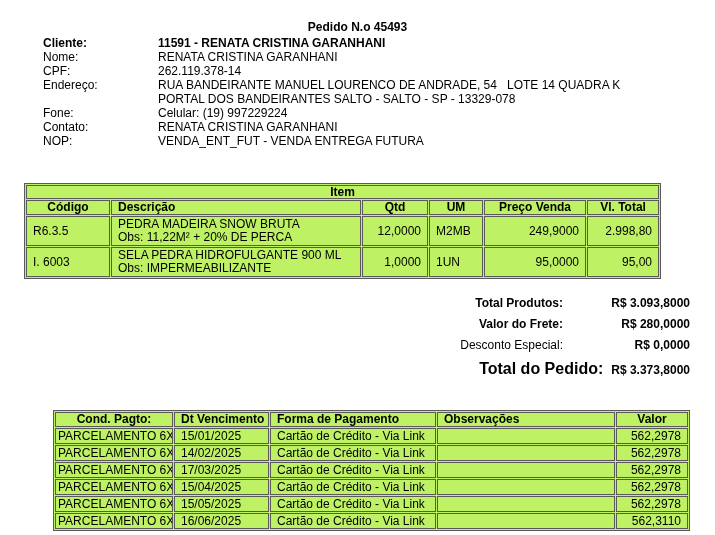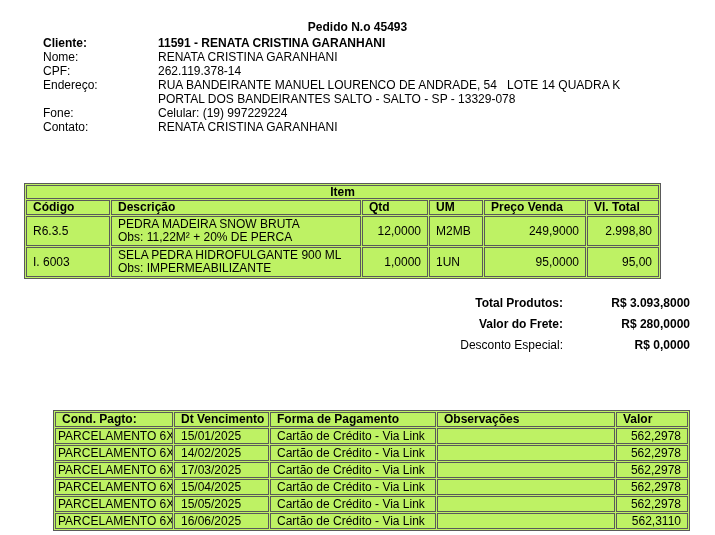--- a/index.html
+++ b/index.html
@@ -26,21 +26,21 @@
   
   table.doc-table {
     border-collapse:separate; border-spacing:1px;
     border:1px solid #5a5a5a; background:#bef264;
     table-layout:fixed; width:637px; position:absolute; left:24px;
   }
   .doc-table th, .doc-table td {
     border:1px solid #5a5a5a; padding:0 6px;
     overflow:hidden; white-space:nowrap; vertical-align:middle;
   }
-  .ac { text-align:left; } .al { text-align:left; } .ar { text-align:right; }
+  .ac { text-align:center; } .al { text-align:left; } .ar { text-align:right; }
 
   
   .item-table { top:183px; }
   .item-table .group-header th { height:13px; line-height:12px; font-weight:bold; text-align:center; }
   .item-table .col-header th { height:15px; line-height:13px; font-weight:bold; }
   .item-table td { height:30px; line-height:13px; }
   .desc-cell div { line-height:13px; }
 
   
   .totals { position:absolute; top:297px; right:25px; }
@@ -86,20 +86,24 @@
       <span class="cust-label"></span>
       <span class="cust-value">PORTAL DOS BANDEIRANTES SALTO - SALTO - SP - 13329-078</span>
     </div>
     <div class="cust-row">
       <span class="cust-label">Fone:</span>
       <span class="cust-value">Celular: (19) 997229224</span>
     </div>
     <div class="cust-row">
       <span class="cust-label">Contato:</span>
       <span class="cust-value">RENATA CRISTINA GARANHANI</span>
+    </div>
+    <div class="cust-row">
+      <span class="cust-label">NOP:</span>
+      <span class="cust-value">VENDA_ENT_FUT - VENDA ENTREGA FUTURA</span>
     </div>
   </div>
 
   <table class="doc-table item-table">
     <colgroup>
       <col style="width:84px">
         <col style="width:250px">
         <col style="width:66px">
       <col style="width:54px">
         <col style="width:102px">
@@ -147,20 +151,24 @@
       <span class="tot-label">Total Produtos:</span>
       <span class="tot-value">R$ 3.093,8000</span>
     </div>
     <div class="tot-row">
       <span class="tot-label">Valor do Frete:</span>
       <span class="tot-value">R$ 280,0000</span>
     </div>
     <div class="tot-row">
       <span class="tot-label normal">Desconto Especial:</span>
       <span class="tot-value">R$ 0,0000</span>
+    </div>
+    <div class="grand-row">
+      <span class="grand-label">Total do Pedido:</span>
+      <span class="grand-value">R$ 3.373,8000</span>
     </div>
   </div>
 
   <table class="doc-table pay-table">
     <colgroup>
       <col style="width:118px">
         <col style="width:95px">
         <col style="width:166px">
       <col style="width:178px">
         <col style="width:72px">

